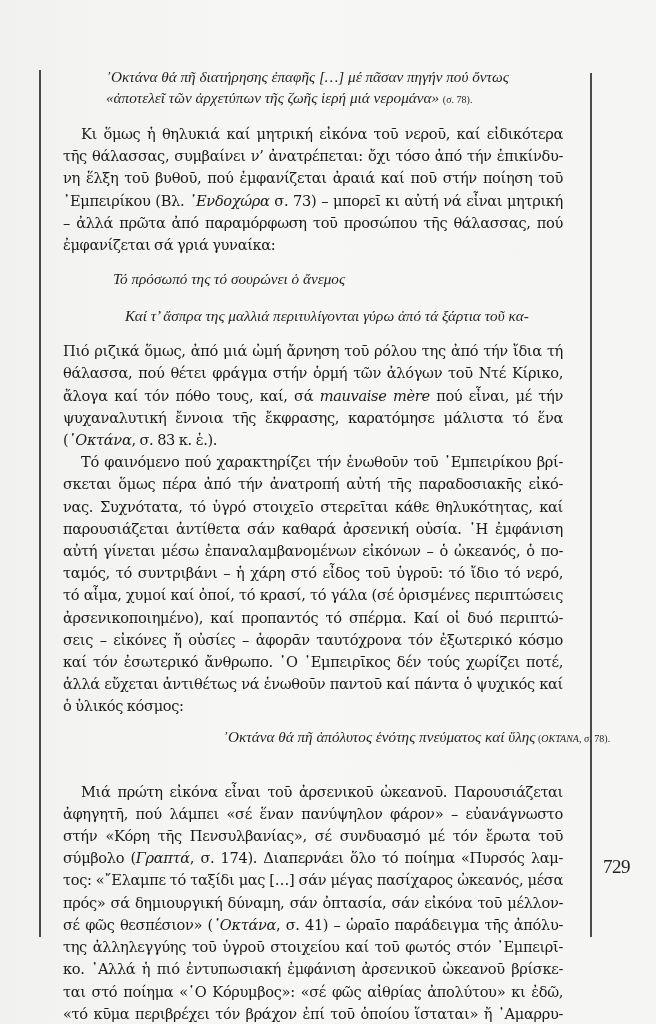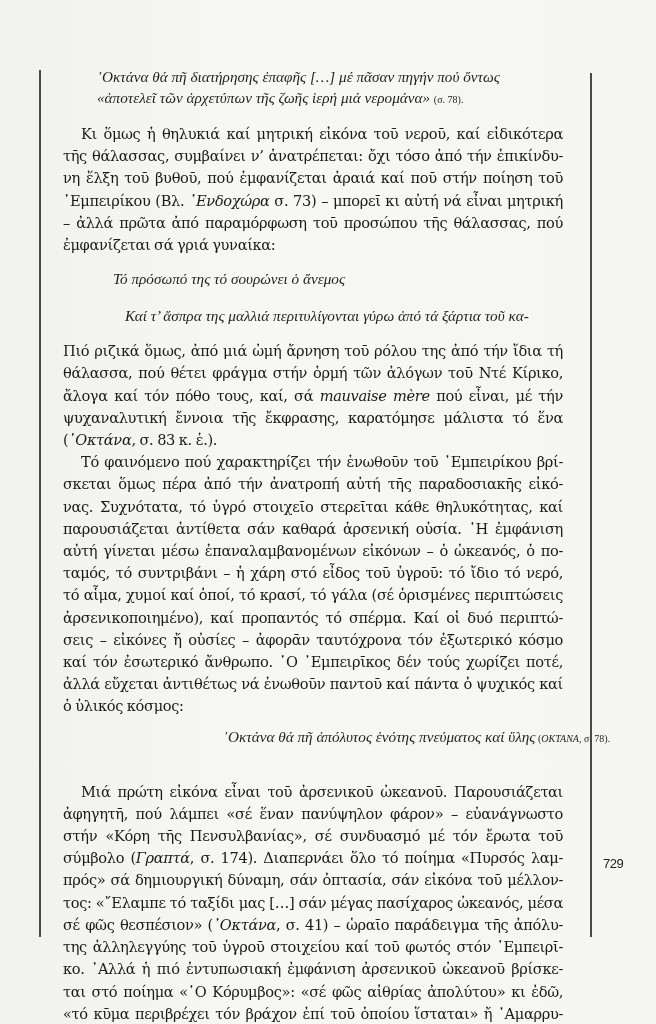--- a/index.html
+++ b/index.html
@@ -34,22 +34,22 @@
       left: 590px;
       top: 73px;
       width: 2px;
       height: 864px;
       background: #4a4a4a;
     }
     .page-number {
       position: absolute;
       left: 603px;
       top: 856px;
-      font-family: Liberation Sans, sans-serif;
-      font-size: 13px;
+      font-family: Liberation Serif, serif;
+      font-size: 19px;
       color: #222;
       letter-spacing: -0.5px;
     }
     .column {
       position: absolute;
       left: 63px;
       top: 66px;
       width: 500px;
     }
     .quote {
@@ -60,21 +60,21 @@
       color: #1e1e1e;
     }
     .quote .cite {
       font-style: normal;
       font-size: 10px;
     }
     .quote .cite i {
       font-style: italic;
     }
     .q1 {
-      margin-left: 34px;
+      margin-left: 43px;
       margin-bottom: 13px;
     }
     .para {
       font-family: "DejaVu Serif", serif;
       font-size: 14.6px;
       line-height: 22.2px;
       text-align: justify;
       letter-spacing: -0.35px;
       word-spacing: -0.5px;
       color: #1a1a1a;
@@ -169,22 +169,22 @@
 
     <div class="quote q3">
       <span class="line last"><span>᾿Οκτάνα θά πῆ ἀπόλυτος ἑνότης πνεύματος καί ὕλης</span><span class="cite"><span> (</span><i>ΟΚΤΑΝΑ</i><span>, σ. 78).</span></span></span>
     </div>
 
     <div class="para">
       <span class="line ind">Μιά πρώτη εἰκόνα εἶναι τοῦ ἀρσενικοῦ ὠκεανοῦ. Παρουσιάζεται</span>
       <span class="line">ἀφηγητῆ, πού λάμπει «σέ ἕναν πανύψηλον φάρον» – εὐανάγνωστο</span>
       <span class="line">στήν «Κόρη τῆς Πενσυλβανίας», σέ συνδυασμό μέ τόν ἔρωτα τοῦ</span>
       <span class="line"><span>σύμβολο (</span><span class="it">Γραπτά</span><span>, σ. 174). Διαπερνάει ὅλο τό ποίημα «Πυρσός λαμ-</span></span>
+      <span class="line">τος: «῎Ελαμπε τό ταξίδι μας […] σάν μέγας πασίχαρος ὠκεανός, μέσα</span>
       <span class="line">πρός» σά δημιουργική δύναμη, σάν ὀπτασία, σάν εἰκόνα τοῦ μέλλον-</span>
-      <span class="line">τος: «῎Ελαμπε τό ταξίδι μας […] σάν μέγας πασίχαρος ὠκεανός, μέσα</span>
       <span class="line"><span>σέ φῶς θεσπέσιον» (</span><span class="it">᾿Οκτάνα</span><span>, σ. 41) – ὡραῖο παράδειγμα τῆς ἀπόλυ-</span></span>
       <span class="line">της ἀλληλεγγύης τοῦ ὑγροῦ στοιχείου καί τοῦ φωτός στόν ᾿Εμπειρῖ-</span>
       <span class="line">κο. ᾿Αλλά ἡ πιό ἐντυπωσιακή ἐμφάνιση ἀρσενικοῦ ὠκεανοῦ βρίσκε-</span>
       <span class="line">ται στό ποίημα «῾Ο Κόρυμβος»: «σέ φῶς αἰθρίας ἀπολύτου» κι ἐδῶ,</span>
       <span class="line">«τό κῦμα περιβρέχει τόν βράχον ἐπί τοῦ ὁποίου ἵσταται» ἤ ᾿Αμαρρυ-</span>
 
     </div>
 
   </div>
 </div>

